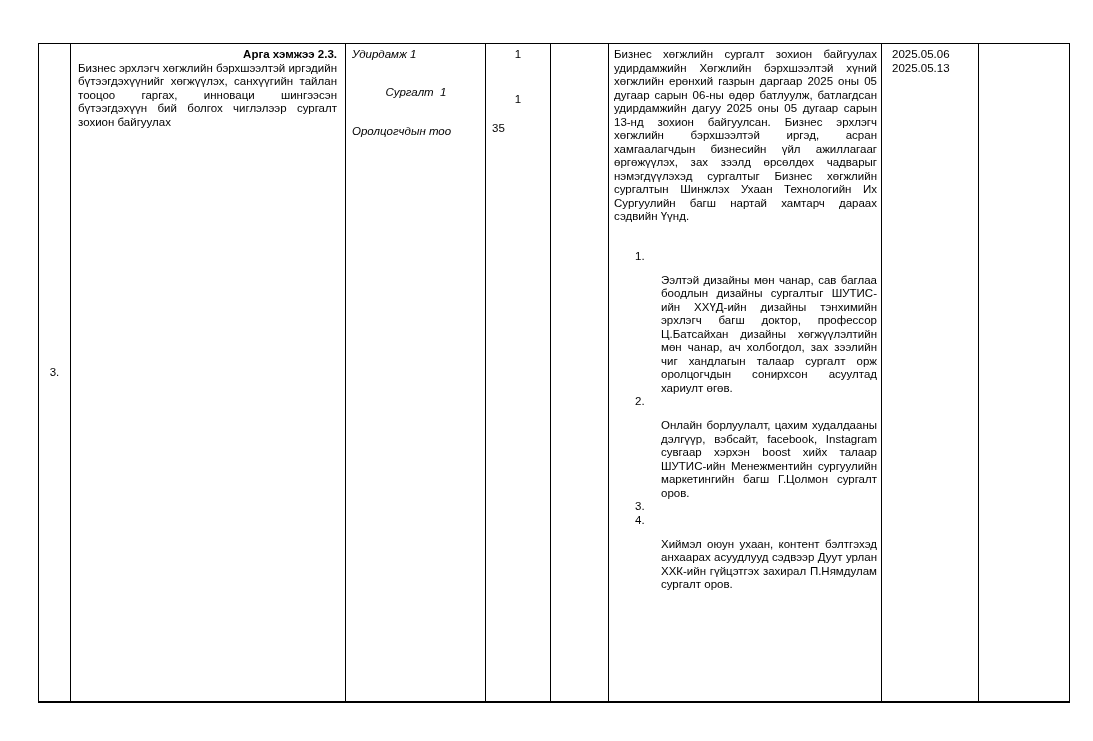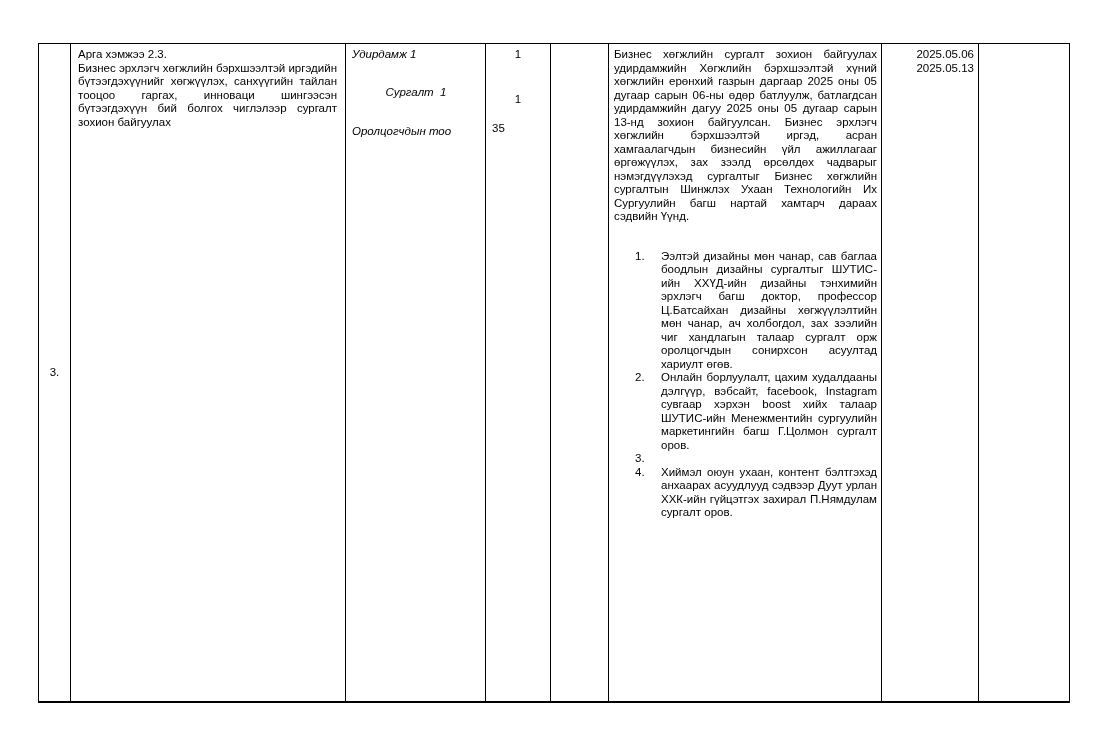--- a/index.html
+++ b/index.html
@@ -31,44 +31,44 @@
     font-size: 11.5px;
     line-height: 13.5px;
   }
   .cell:last-child { border-right: none; }
 
   
   .c1 { display: flex; align-items: center; justify-content: center; }
 
   
   .c2 { padding: 4px 8px 4px 7px; }
-  .bold { font-weight: normal; }
+  .bold { font-weight: bold; text-align: right; }
   .just { text-align: justify; }
 
   
   .c3 { padding: 4px 5px 4px 6px; }
   .c3 .line { white-space: pre-wrap; font-style: italic; }
   .c3 .l2 { margin-top: 24px; text-align: center; }
   .c3 .l3 { margin-top: 26px; }
 
   
   .c4 { padding: 4px 0; }
   .c4 .v1, .c4 .v2 { text-align: center; }
   .c4 .v2 { margin-top: 31px; }
   .c4 .v3 { margin-top: 16px; padding-left: 6px; text-align: left; }
 
   
   .c6 { padding: 4px 4px 4px 5px; }
   .list { margin-top: 26px; }
   .li { display: flex; padding-left: 21px; }
   .li .num { flex: none; width: 26px; }
-  .li .litext { flex: 1; text-align: justify; }
+  .li .litext { flex: 1; text-align: justify; margin-top: 24px; }
 
   
-  .c7 { padding: 4px 4px 0 10px; text-align: right; }
+  .c7 { padding: 4px 4px 0 10px; }
 </style>
 </head>
 <body>
 
 <div class="page">
   <div class="report-table">
 
     <div class="cell c1">
       <div>3.</div>
     </div>

